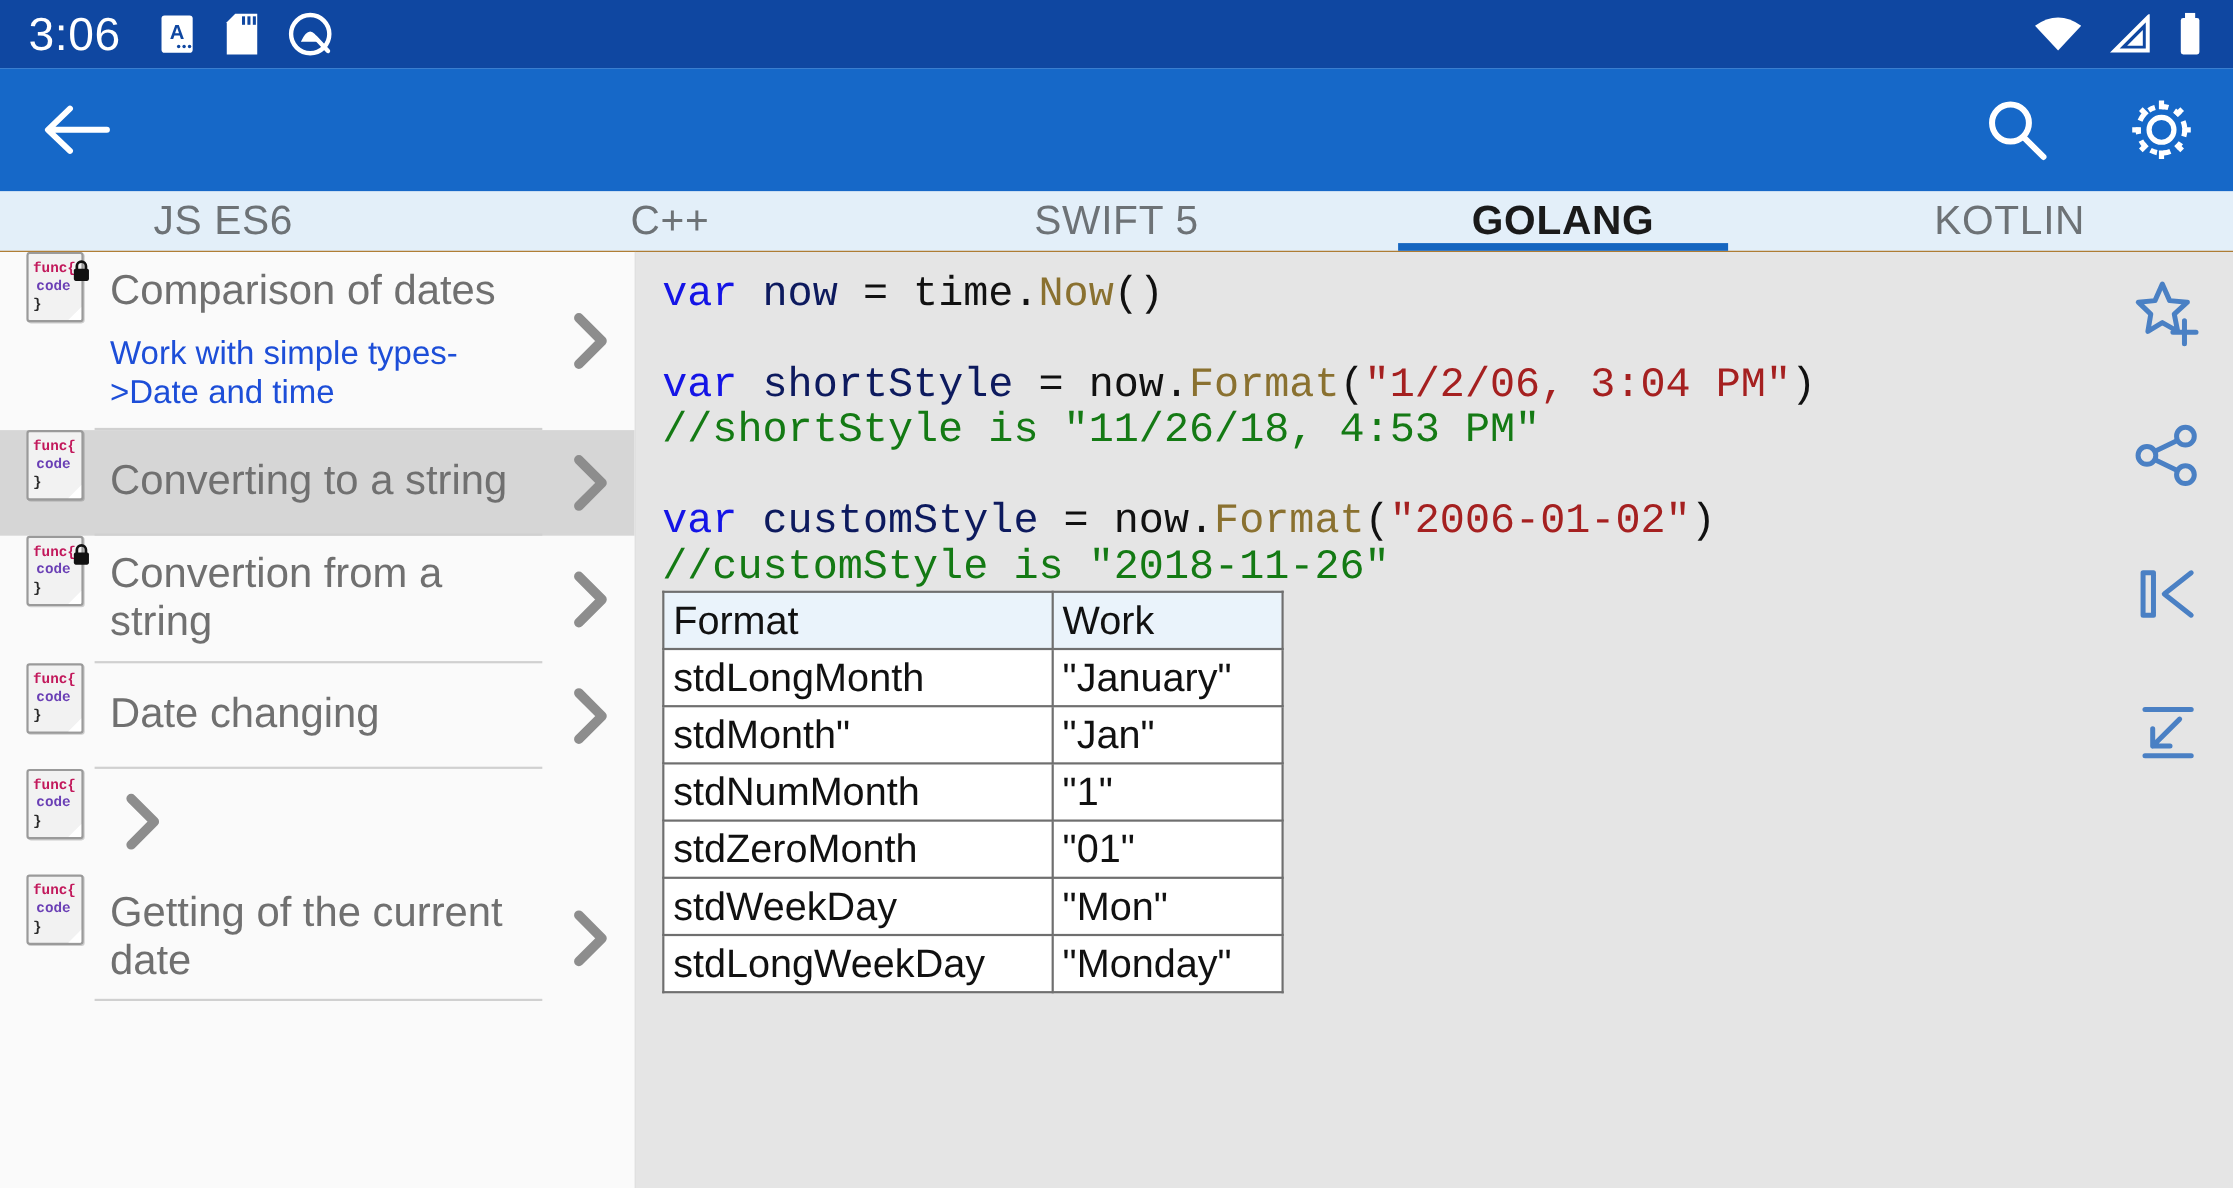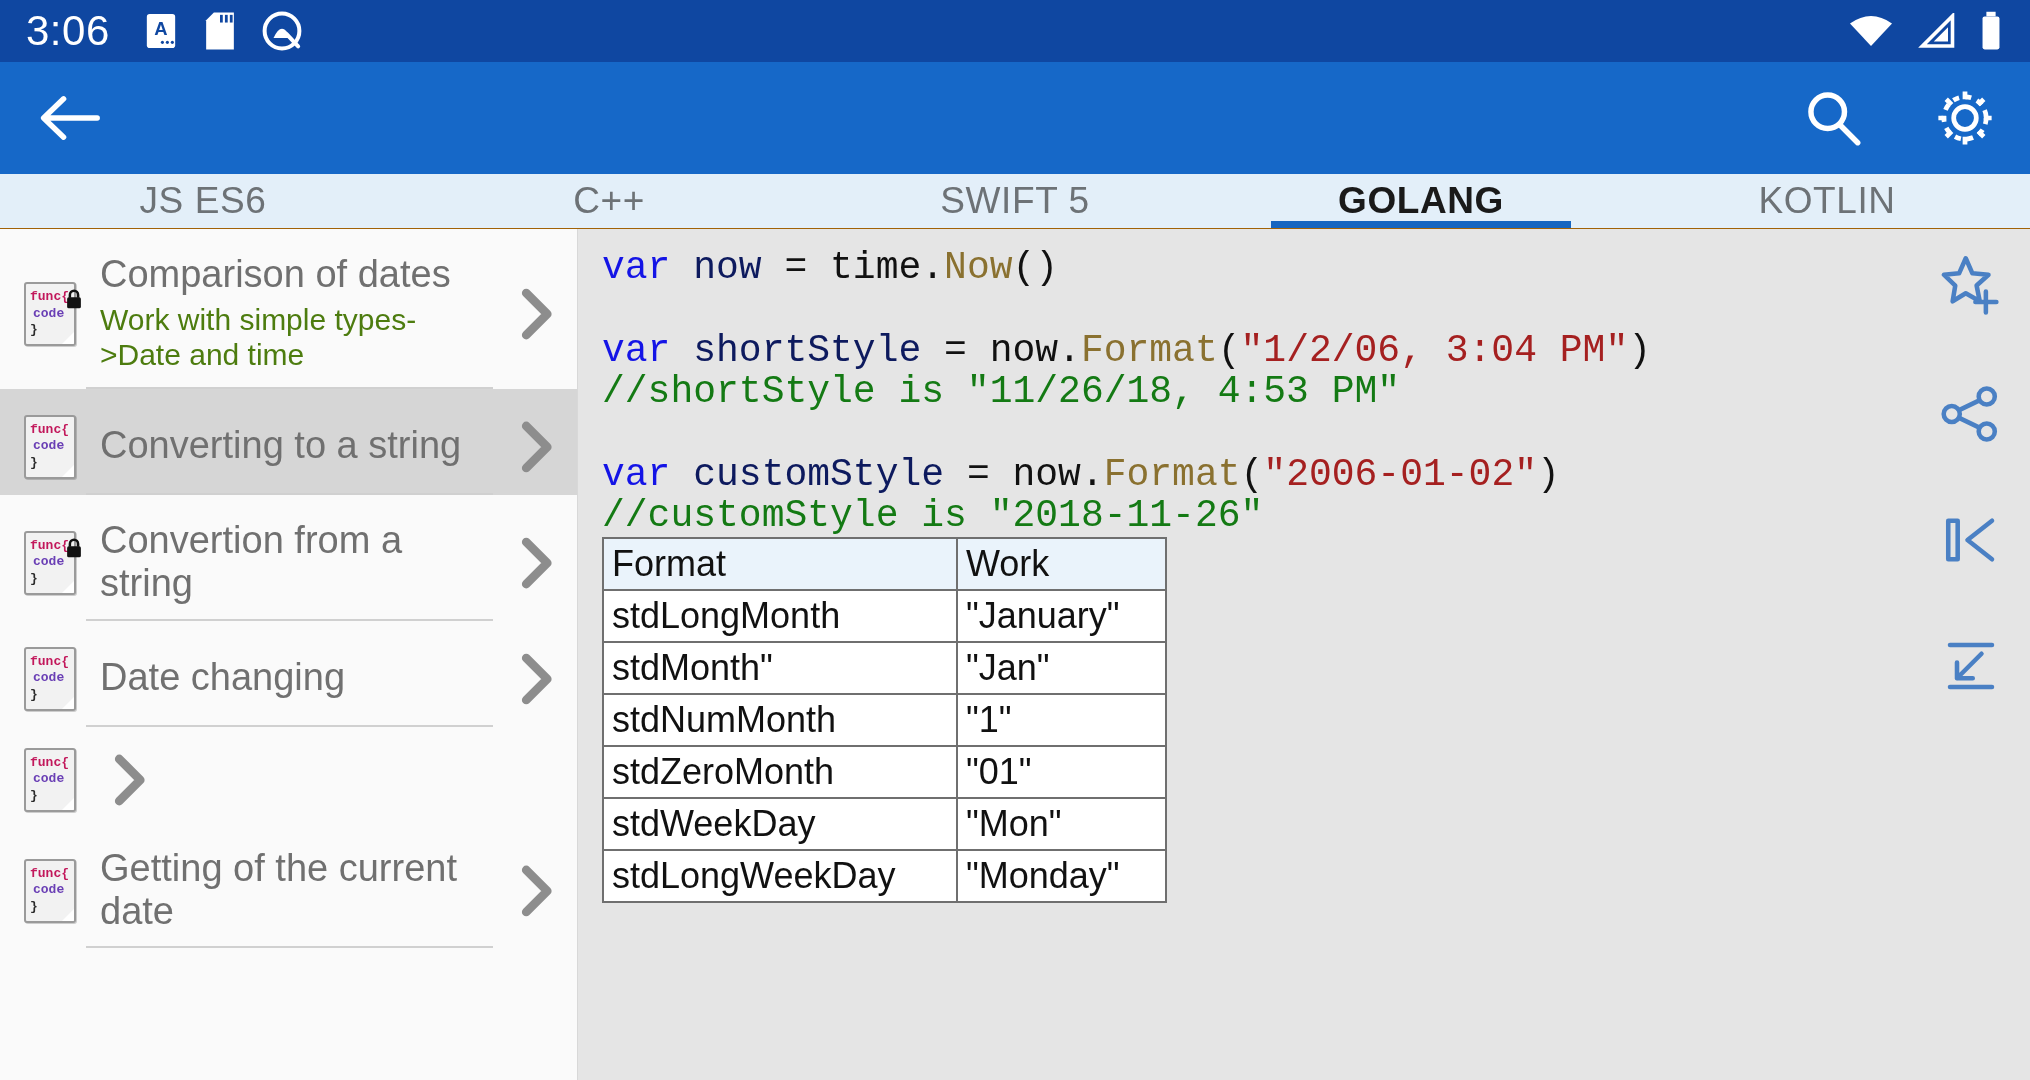--- a/index.html
+++ b/index.html
@@ -83,22 +83,22 @@
   
   #sidebar {
     position: absolute; top: 0; left: 0;
     width: 578px; height: 851px;
     background: #FAFAFA;
     overflow: hidden;
     border-right: 1px solid #d8d8d8;
   }
   .list-item {
     position: relative;
-    display: flex; align-items: center;
-    padding: 10px 0 0 14px;
+    display: flex; align-items: flex-start;
+    padding: 0 0 0 14px;
     min-height: 96px;
     cursor: pointer;
   }
   .list-item.selected { background: #D6D6D6; }
   .li-icon-wrap { position: relative; width: 72px; flex: 0 0 72px; display:flex; align-items:center; justify-content:center; }
   .code-doc {
     position: relative;
     width: 52px; height: 64px;
     background: #F2F2F2;
     border: 2px solid #9a9a9a;
@@ -128,23 +128,23 @@
   .li-text { flex: 1; padding: 14px 0 14px 14px; border-bottom: 2px solid #d0d0d0; min-height:96px; display:flex; flex-direction:column; justify-content:center; }
   .list-item:last-child .li-text { }
   .li-title {
     font-size: 38px;
     color: #707070;
     line-height: 1.13;
     font-weight: 400;
   }
   .li-sub {
     font-size: 30px;
-    color: #4d7c0f;
+    color: #1d4ed8;
     line-height: 1.18;
-    margin-top: 6px;
+    margin-top: 18px;
   }
   .li-chevron {
     flex: 0 0 84px;
     display:flex; align-items:center; justify-content:center;
     align-self: stretch;
   }
 
   
   #content {
     position: absolute; top: 0; left: 578px;

